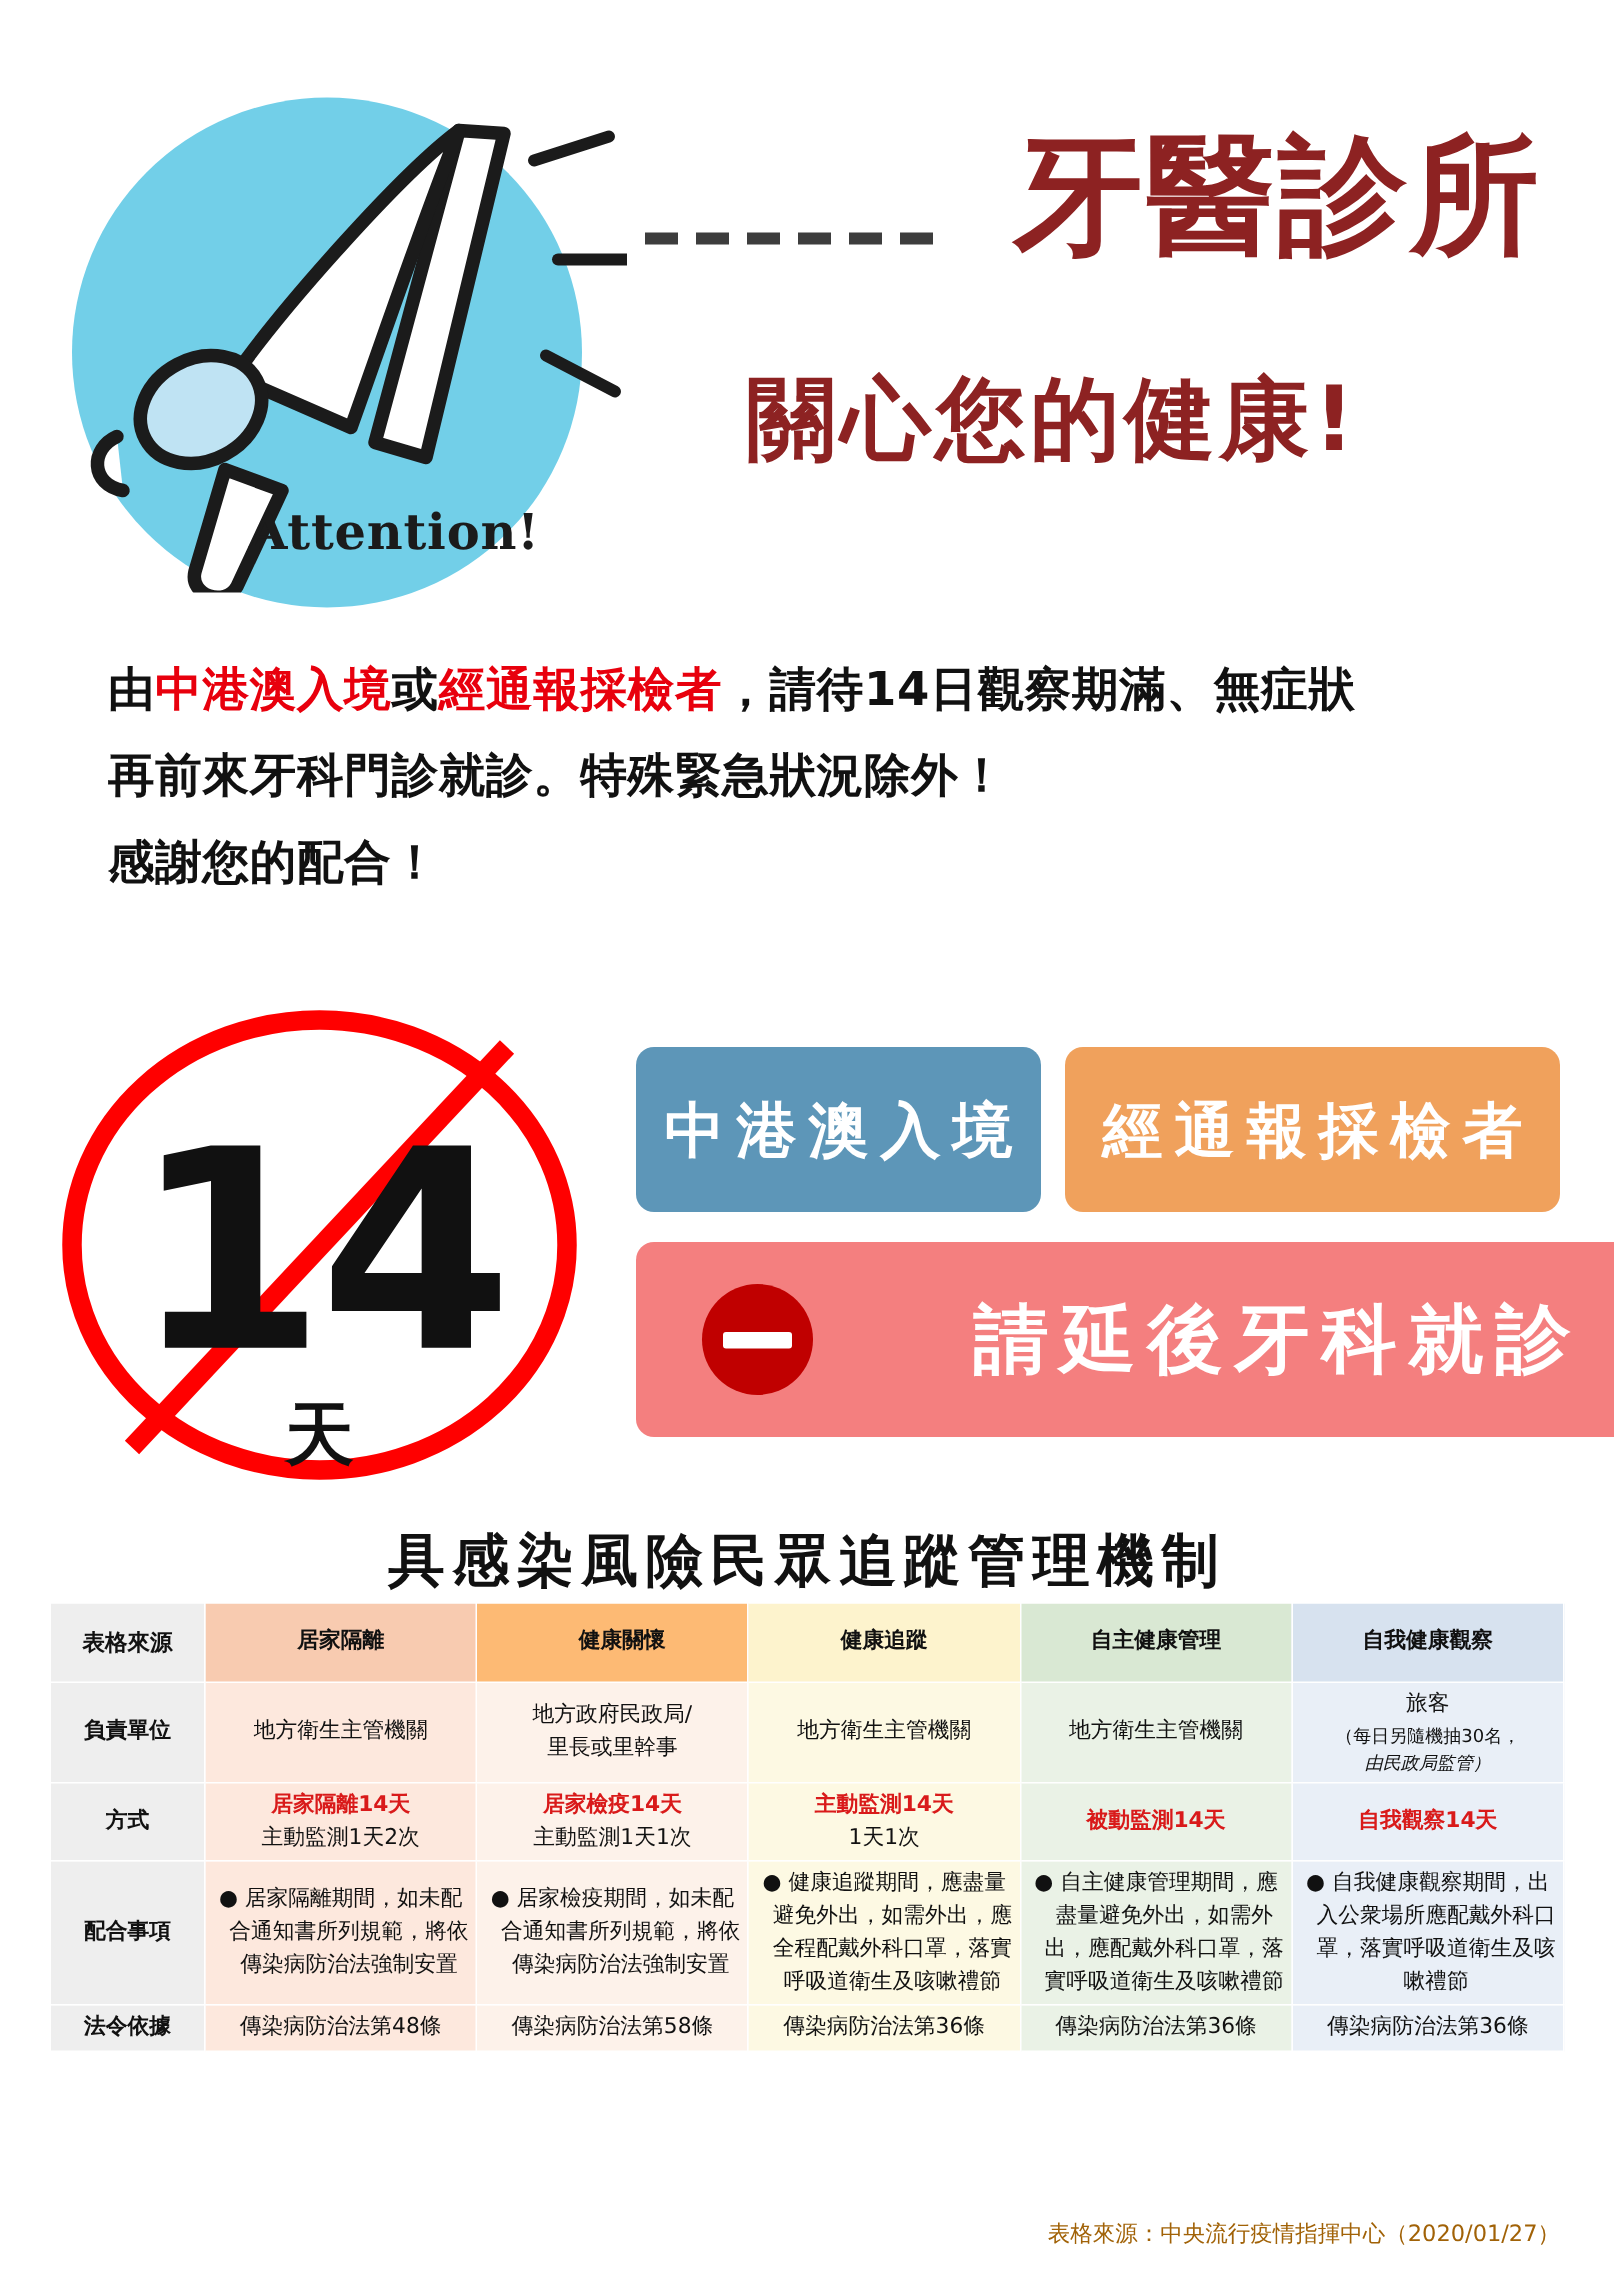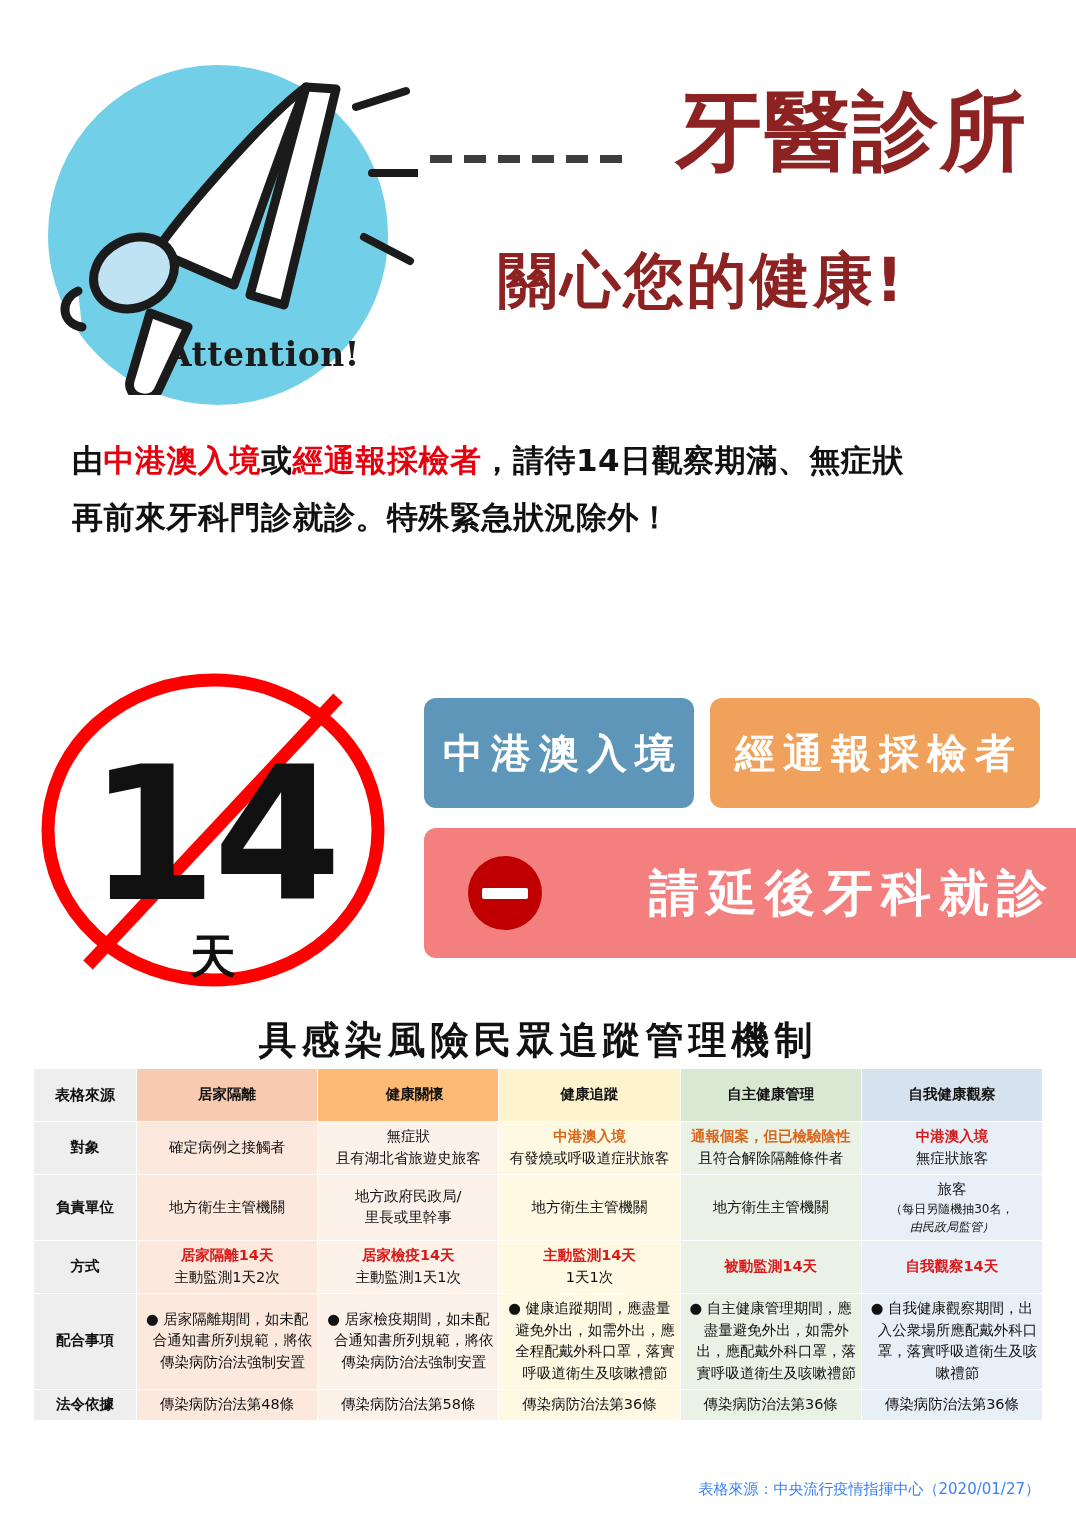--- a/index.html
+++ b/index.html
@@ -242,21 +242,21 @@
     padding-left: 11px;
   }
   .c-red { color: #d91a1a; font-weight: bold; }
   .c-orange { color: #d9661a; font-weight: bold; }
 
   .source {
     position: absolute;
     right: 36px;
     top: 1480px;
     font-size: 15px;
-    color: #3b82f6;
+    color: #a16207;
   }
 </style>
 </head>
 <body>
 
 <div class="header">
 
   <div class="megaphone-wrap">
     <div class="blue-circle"></div>
     <svg width="380" height="340" viewBox="0 0 380 340" style="position:absolute;left:0;top:0;">
@@ -287,20 +287,21 @@
 
   <div class="title-main">牙醫診所</div>
   <div class="title-sub">關心您的健康!</div>
 </div>
 
 <div class="notice">
   <div>
     <span>由</span><span class="red">中港澳入境</span><span>或</span><span class="red">經通報採檢者</span><span>，請待14日觀察期滿、無症狀</span>
   </div>
   <div>再前來牙科門診就診。特殊緊急狀況除外！</div>
+  <div>感謝您的配合！</div>
 </div>
 
 <div class="mid">
 
   <div class="badge14">
     <svg width="350" height="330" viewBox="0 0 350 330" style="position:absolute;left:0;top:0;">
       <ellipse cx="175" cy="160" rx="165" ry="150" fill="none" stroke="#ff0000" stroke-width="13"></ellipse>
       <line x1="50" y1="295" x2="300" y2="28" stroke="#ff0000" stroke-width="13"></line>
     </svg>
     <div class="num">14</div>
@@ -321,42 +322,20 @@
   <tbody id="table-body">
       <tr class="hdr-row">
         <td class="col-label" style="background: rgb(238, 238, 238); font-size: 15px;">表格來源</td>
         <td style="background: rgb(248, 203, 176);">居家隔離</td>
         <td style="background: #fdba74; padding-left: 16px;">健康關懷</td>
         <td style="background: rgb(253, 243, 205);">健康追蹤</td>
         <td style="background: rgb(217, 232, 211);">自主健康管理</td>
         <td style="background: rgb(215, 226, 239);">自我健康觀察</td>
       </tr>
       <tr>
-        <td class="rowlabel col-label" style="background: rgb(238, 238, 238);">對象</td>
-        <td style="background: rgb(253, 232, 221);">
-          <div>確定病例之接觸者</div>
-        </td>
-        <td style="background: rgb(253, 242, 234);">
-          <div>無症狀</div>
-          <div>且有湖北省旅遊史旅客</div>
-        </td>
-        <td style="background: rgb(253, 249, 227);">
-          <div class="c-orange">中港澳入境</div>
-          <div>有發燒或呼吸道症狀旅客</div>
-        </td>
-        <td style="background: rgb(234, 242, 230);">
-          <div class="c-orange">通報個案，但已檢驗陰性</div>
-          <div>且符合解除隔離條件者</div>
-        </td>
-        <td style="background: rgb(233, 239, 247);">
-          <div class="c-red">中港澳入境</div>
-          <div>無症狀旅客</div>
-        </td>
-      </tr>
-      <tr>
         <td class="rowlabel col-label" style="background: rgb(238, 238, 238);">負責單位</td>
         <td style="background: rgb(253, 232, 221);">
           <div>地方衛生主管機關</div>
         </td>
         <td style="background: rgb(253, 242, 234);">
           <div>地方政府民政局/</div>
           <div>里長或里幹事</div>
         </td>
         <td style="background: rgb(253, 249, 227);">
           <div>地方衛生主管機關</div>

